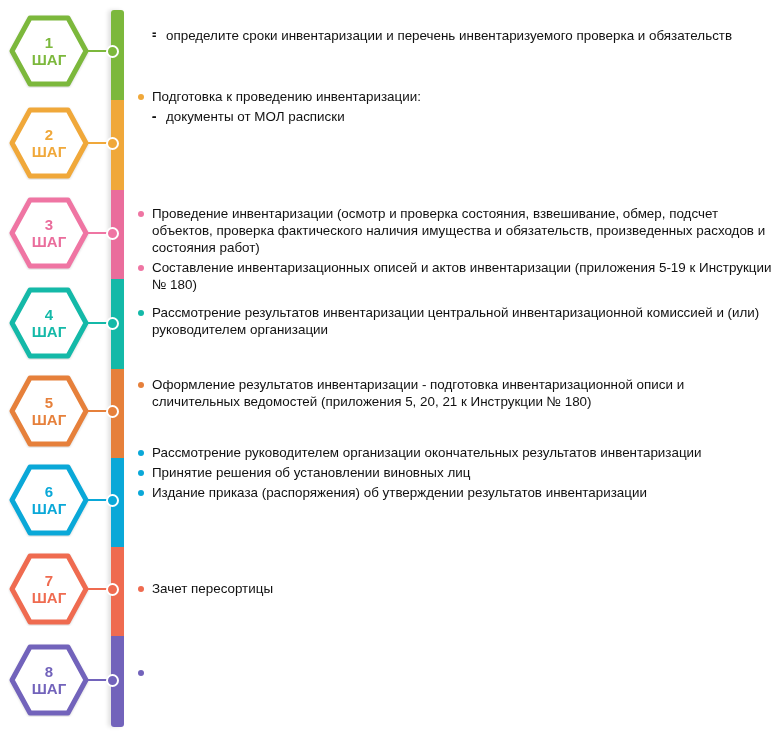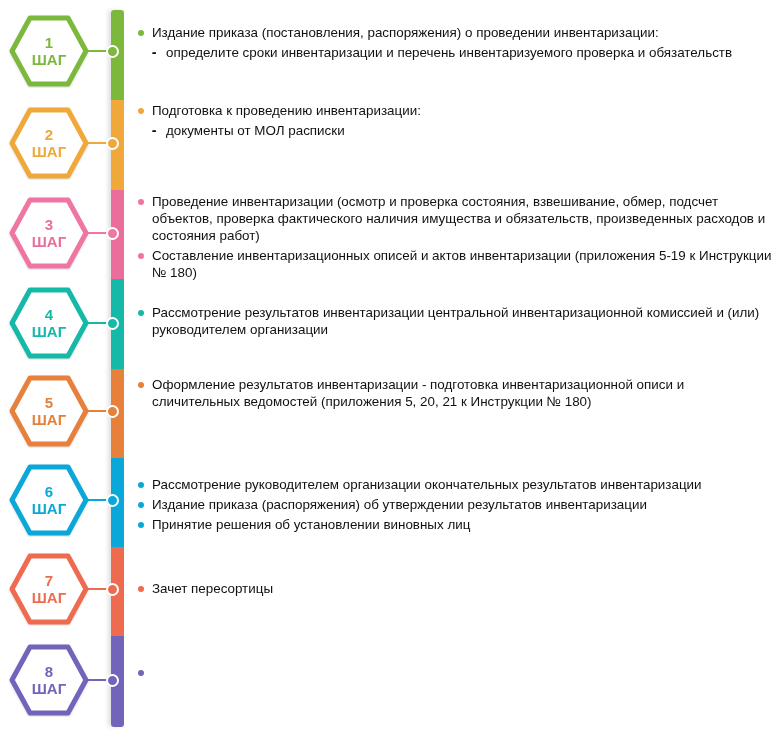--- a/index.html
+++ b/index.html
@@ -44,24 +44,20 @@
       <polygon points="22,4 60,4 78,37 60,70 22,70 4,37" fill="#fff" stroke="#7cb83c" stroke-width="5" stroke-linejoin="round" style="filter:drop-shadow(0 1px 1px rgba(0,0,0,0.15))"></polygon>
     </svg>
     <div class="label" style="color:#7cb83c">
       <span>1</span>
       <span>ШАГ</span>
     </div>
   </div>
       <div class="connector" style="top:50px;background:#7cb83c"></div>
       <div class="dot" style="top:45px;background:#7cb83c"></div>
       <div class="content" style="top:24px">
-        <div class="item">
-      <span class="bullet" style="background:#7cb83c"></span>
-      <span>Издание приказа (постановления, распоряжения) о проведении инвентаризации:</span>
-    </div>
         <div class="sub">
         <span class="dash">-</span>
       </div>
         <div class="sub">
         <span class="dash">-</span>
         <span>определите сроки инвентаризации и перечень инвентаризуемого проверка и обязательств</span>
       </div>
       </div>
     </div>
     <div class="step">
@@ -69,21 +65,21 @@
     <svg width="82" height="74" viewBox="0 0 82 74">
       <polygon points="22,4 60,4 78,37 60,70 22,70 4,37" fill="#fff" stroke="#f0a83a" stroke-width="5" stroke-linejoin="round" style="filter:drop-shadow(0 1px 1px rgba(0,0,0,0.15))"></polygon>
     </svg>
     <div class="label" style="color:#f0a83a">
       <span>2</span>
       <span>ШАГ</span>
     </div>
   </div>
       <div class="connector" style="top:142px;background:#f0a83a"></div>
       <div class="dot" style="top:137px;background:#f0a83a"></div>
-      <div class="content" style="top:102px">
+      <div class="content" style="top:88px">
         <div class="item">
       <span class="bullet" style="background:#f0a83a"></span>
       <span>Подготовка к проведению инвентаризации:</span>
     </div>
         <div class="sub">
         <span class="dash">-</span>
       </div>
         <div class="sub">
         <span class="dash">-</span>
         <span>документы от МОЛ расписки</span>
@@ -95,21 +91,21 @@
     <svg width="82" height="74" viewBox="0 0 82 74">
       <polygon points="22,4 60,4 78,37 60,70 22,70 4,37" fill="#fff" stroke="#ef75a3" stroke-width="5" stroke-linejoin="round" style="filter:drop-shadow(0 1px 1px rgba(0,0,0,0.15))"></polygon>
     </svg>
     <div class="label" style="color:#ea6d9c">
       <span>3</span>
       <span>ШАГ</span>
     </div>
   </div>
       <div class="connector" style="top:232px;background:#ef75a3"></div>
       <div class="dot" style="top:227px;background:#ef75a3"></div>
-      <div class="content" style="top:193px">
+      <div class="content" style="top:205px">
         <div class="item">
       <span class="bullet" style="background:#ef75a3"></span>
       <span>Проведение инвентаризации (осмотр и проверка состояния, взвешивание, обмер, подсчет объектов, проверка фактического наличия имущества и обязательств, произведенных расходов и состояния работ)</span>
     </div>
         <div class="item">
       <span class="bullet" style="background:#ef75a3"></span>
       <span>Составление инвентаризационных описей и актов инвентаризации (приложения 5-19 к Инструкции № 180)</span>
     </div>
       </div>
     </div>
@@ -156,32 +152,32 @@
     <svg width="82" height="74" viewBox="0 0 82 74">
       <polygon points="22,4 60,4 78,37 60,70 22,70 4,37" fill="#fff" stroke="#0aa8d8" stroke-width="5" stroke-linejoin="round" style="filter:drop-shadow(0 1px 1px rgba(0,0,0,0.15))"></polygon>
     </svg>
     <div class="label" style="color:#0aa8d8">
       <span>6</span>
       <span>ШАГ</span>
     </div>
   </div>
       <div class="connector" style="top:499px;background:#0aa8d8"></div>
       <div class="dot" style="top:494px;background:#0aa8d8"></div>
-      <div class="content" style="top:476px">
+      <div class="content" style="top:444px">
         <div class="item">
       <span class="bullet" style="background:#0aa8d8"></span>
       <span>Рассмотрение руководителем организации окончательных результатов инвентаризации</span>
     </div>
         <div class="item">
       <span class="bullet" style="background:#0aa8d8"></span>
+      <span>Принятие решения об установлении виновных лиц</span>
+    </div>
+        <div class="item">
+      <span class="bullet" style="background:#0aa8d8"></span>
       <span>Издание приказа (распоряжения) об утверждении результатов инвентаризации</span>
-    </div>
-        <div class="item">
-      <span class="bullet" style="background:#0aa8d8"></span>
-      <span>Принятие решения об установлении виновных лиц</span>
     </div>
       </div>
     </div>
     <div class="step">
       <div class="hex" style="top:552px">
     <svg width="82" height="74" viewBox="0 0 82 74">
       <polygon points="22,4 60,4 78,37 60,70 22,70 4,37" fill="#fff" stroke="#ef6b50" stroke-width="5" stroke-linejoin="round" style="filter:drop-shadow(0 1px 1px rgba(0,0,0,0.15))"></polygon>
     </svg>
     <div class="label" style="color:#ef6b50">
       <span>7</span>

